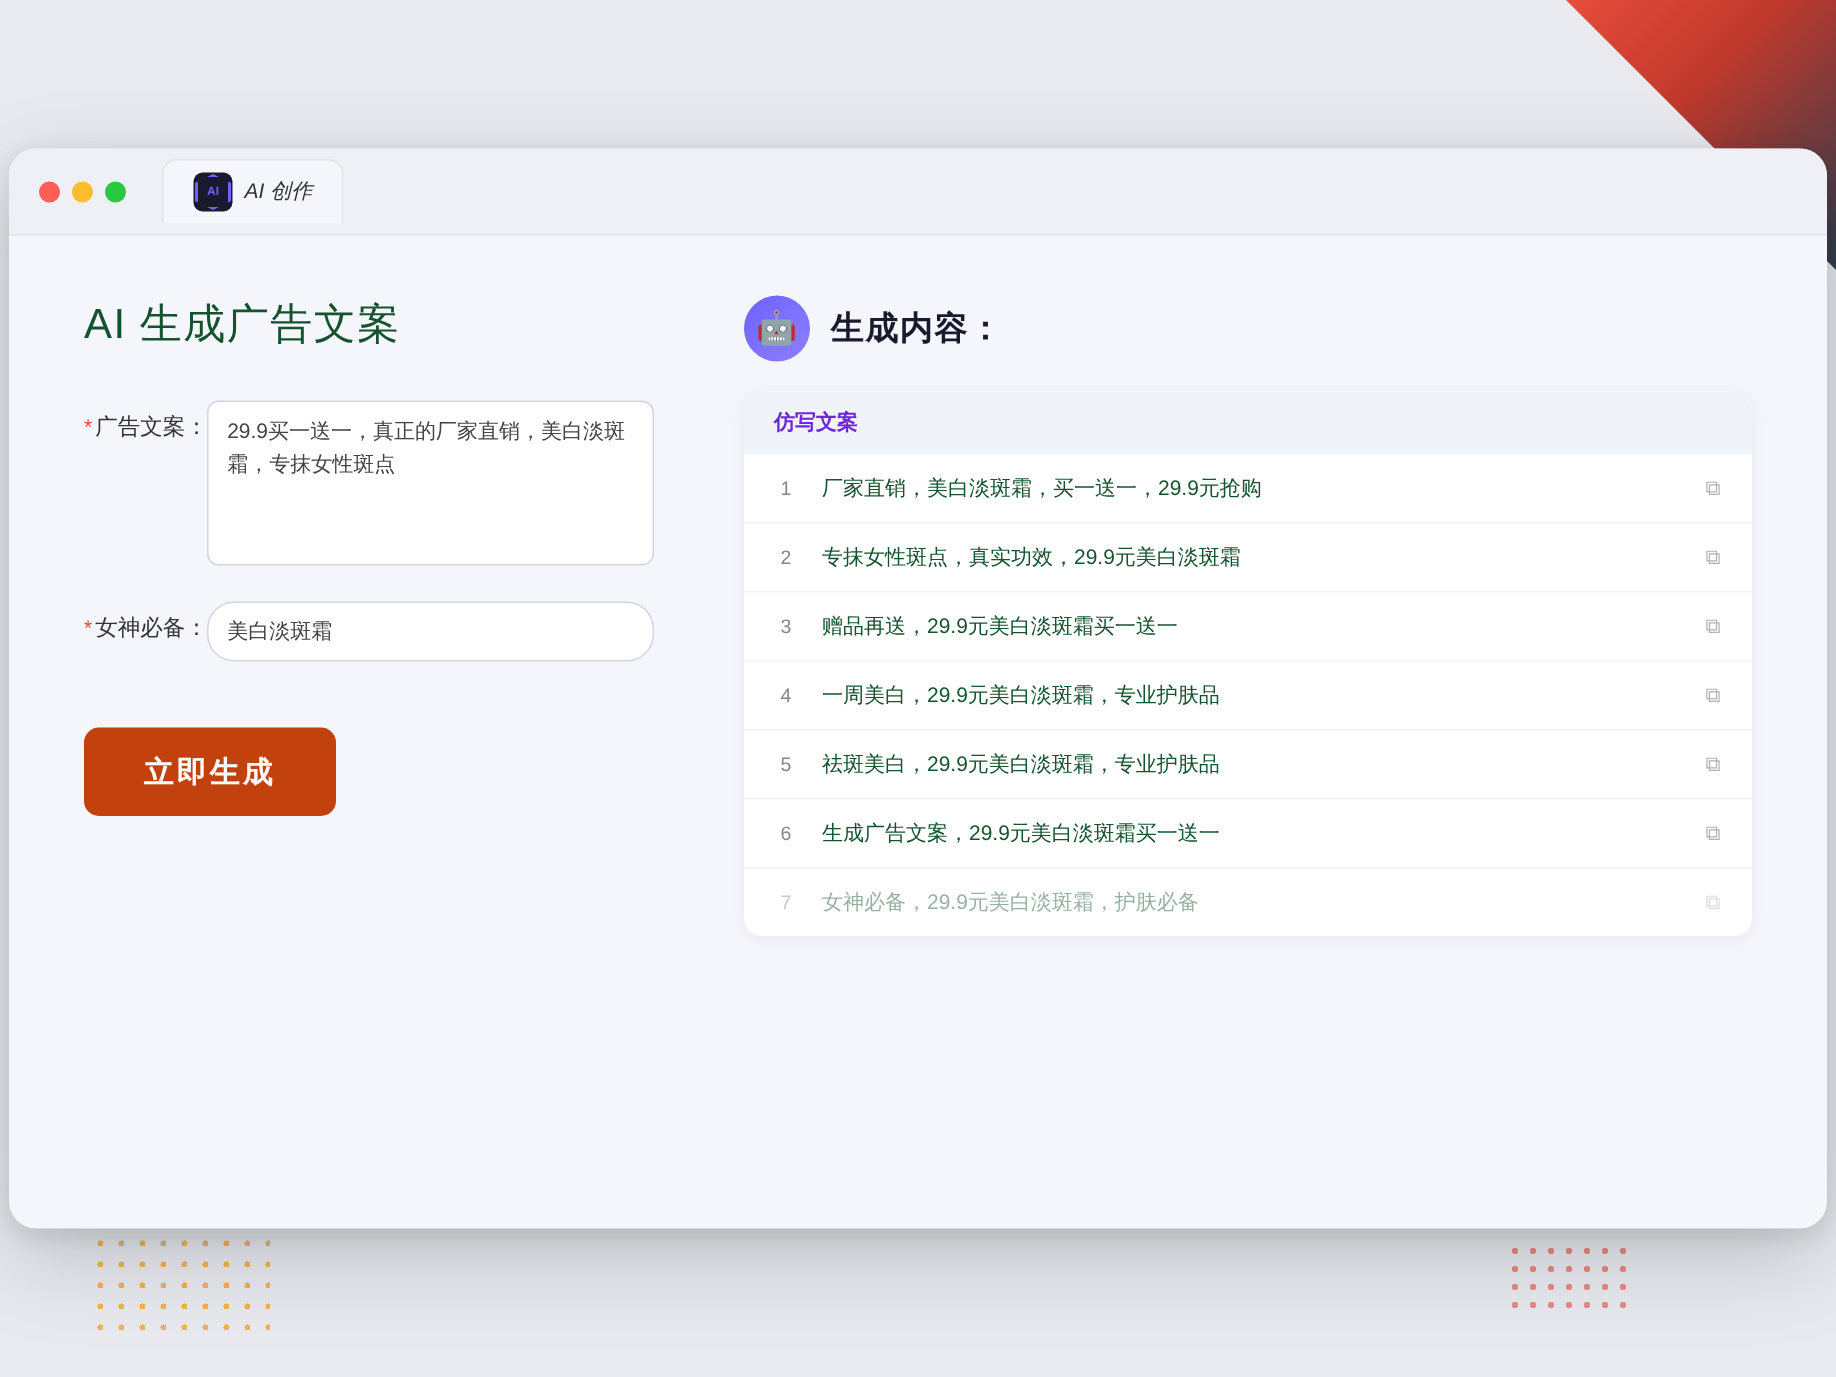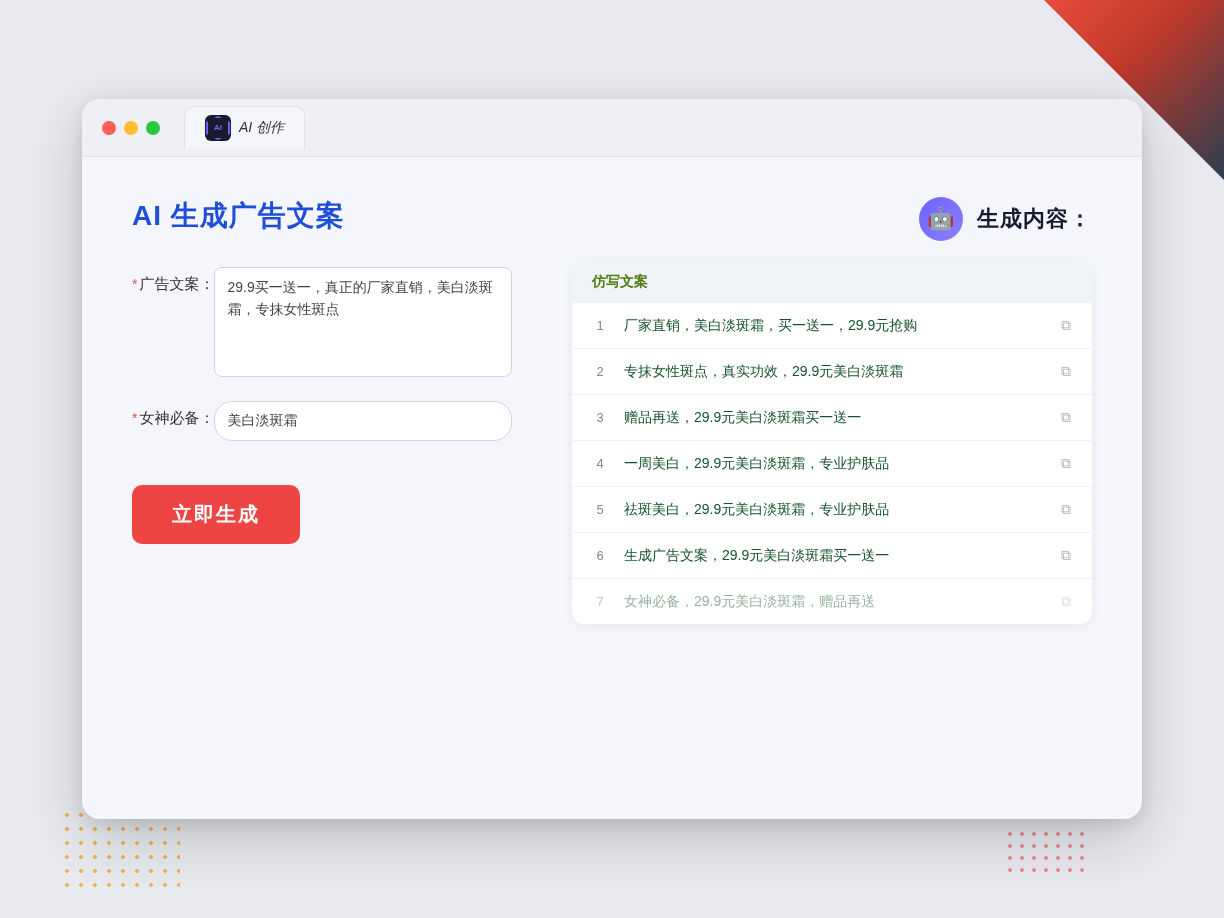--- a/index.html
+++ b/index.html
@@ -38,21 +38,21 @@
       bottom: 40px; right: 140px;
       width: 80px; height: 50px;
       background-image: radial-gradient(circle, #e74c3c 2px, transparent 2px);
       background-size: 12px 12px;
       z-index: 0;
       opacity: 0.6;
     }
 
     
     .browser-window {
-      width: 1060px;
+      width: 1212px;
       height: 720px;
       background: #f4f6fb;
       border-radius: 18px;
       box-shadow: 0 20px 60px rgba(0,0,0,0.18), 0 4px 16px rgba(0,0,0,0.10);
       overflow: hidden;
       position: relative;
       z-index: 1;
     }
 
     
@@ -130,22 +130,22 @@
       gap: 60px;
     }
 
     
     .left-panel {
       width: 380px;
       flex-shrink: 0;
     }
     .page-title {
       font-size: 28px;
-      font-weight: 700;
-      color: #1d4ed8;
+      font-weight: 400;
+      color: #14532d;
       margin-bottom: 32px;
       letter-spacing: 1px;
     }
 
     .form-group {
       display: flex;
       align-items: flex-start;
       margin-bottom: 24px;
     }
     .form-label {
@@ -176,21 +176,21 @@
     }
     textarea.form-input {
       height: 110px;
     }
     input.form-input {
       height: 40px;
       border-radius: 18px;
     }
 
     .generate-btn {
-      background: #ef4444;
+      background: #c2410c;
       color: #fff;
       border: none;
       border-radius: 10px;
       padding: 16px 40px;
       font-size: 20px;
       font-weight: 600;
       cursor: pointer;
       margin-top: 20px;
       letter-spacing: 2px;
       font-family: inherit;
@@ -200,21 +200,20 @@
     .right-panel {
       flex: 1;
       min-width: 0;
     }
 
     .result-header {
       display: flex;
       align-items: center;
       gap: 14px;
       margin-bottom: 20px;
-      justify-content: flex-end;
     }
 
     
     .robot-icon-wrapper {
       width: 44px; height: 44px;
       background: linear-gradient(135deg, #6c63ff, #8e7fff);
       border-radius: 50%;
       display: flex;
       align-items: center;
       justify-content: center;
@@ -238,21 +237,21 @@
       background: #fff;
       border-radius: 12px;
       overflow: hidden;
       box-shadow: 0 2px 12px rgba(0,0,0,0.06);
     }
     .results-header-row {
       background: #f0f3f8;
       padding: 12px 20px;
       font-size: 14px;
       font-weight: 600;
-      color: #4d7c0f;
+      color: #6d28d9;
     }
     .result-row {
       display: flex;
       align-items: center;
       padding: 12px 16px;
       border-bottom: 1px solid #f0f2f6;
       gap: 12px;
     }
     .result-row:last-child {
       border-bottom: none;
@@ -376,20 +375,20 @@
         </div>
 
         <div class="result-row">
           <span class="row-num">6</span>
           <span class="row-text">生成广告文案，29.9元美白淡斑霜买一送一</span>
           <span class="copy-icon">⧉</span>
         </div>
 
         <div class="result-row faded">
           <span class="row-num">7</span>
-          <span class="row-text">女神必备，29.9元美白淡斑霜，赠品再送</span>
+          <span class="row-text">女神必备，29.9元美白淡斑霜，护肤必备</span>
           <span class="copy-icon">⧉</span>
         </div>
       </div>
     </div>
 
   </div>
 </div>
 
 </body></html>

